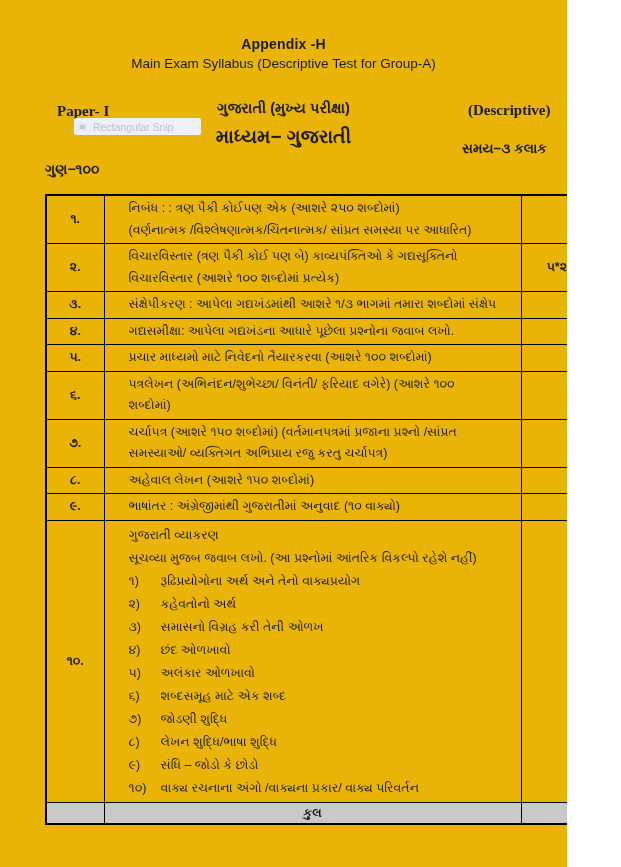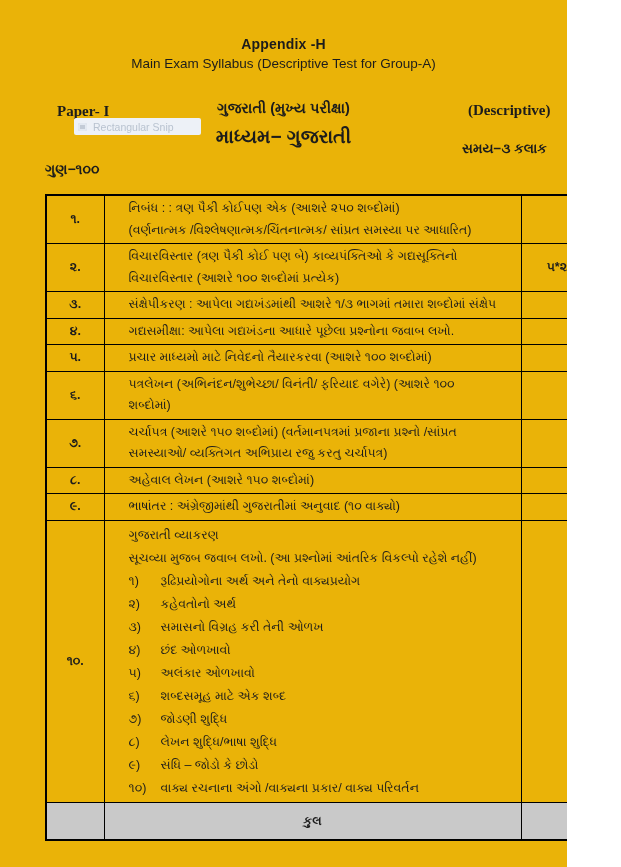--- a/index.html
+++ b/index.html
@@ -106,21 +106,21 @@
   tr.h-r6   { height: 46px; }
   tr.h-r7   { height: 47px; }
   tr.h-r10  { height: 280px; }
   tr.h-tot  { height: 21px; }
   tr.h-r10 td.c-detail { line-height: 23px; vertical-align: top; padding-top: 3px; }
   .gitem { display: flex; }
   .gnum { flex: 0 0 32px; }
   tr.total-row td {
     background: #c9c9c9; font-weight: bold;
   }
-  tr.total-row td.c-detail { text-align: center; padding: 9px 4px; line-height: 18px; }
+  tr.total-row td.c-detail { text-align: center; padding: 1px 4px; line-height: 18px; }
 </style>
 </head>
 <body>
 
 <div class="page">
 
   <div class="doc-header">
     <div class="appendix-title">Appendix -H</div>
     <div class="doc-subtitle">Main Exam Syllabus (Descriptive Test for Group-A)</div>
   </div>

